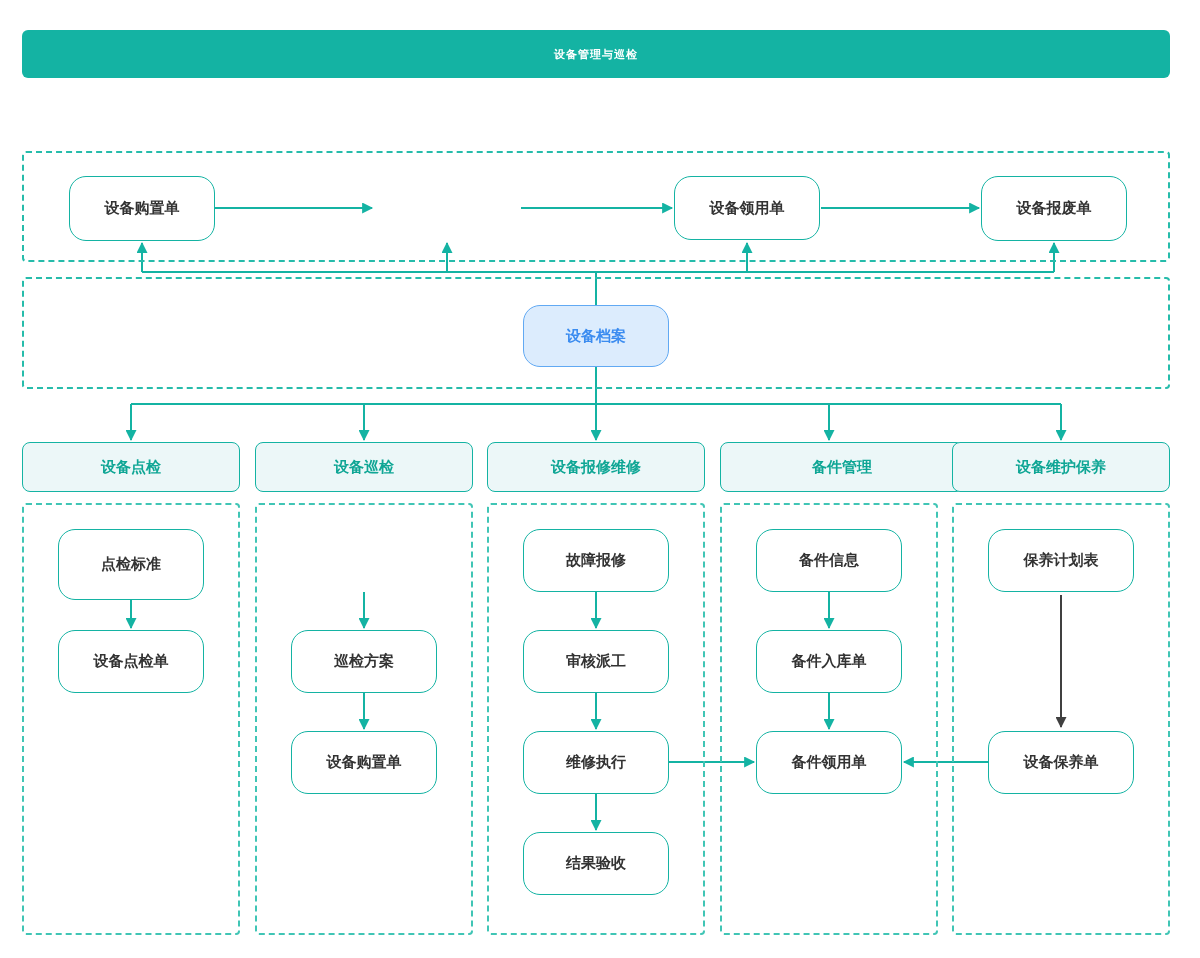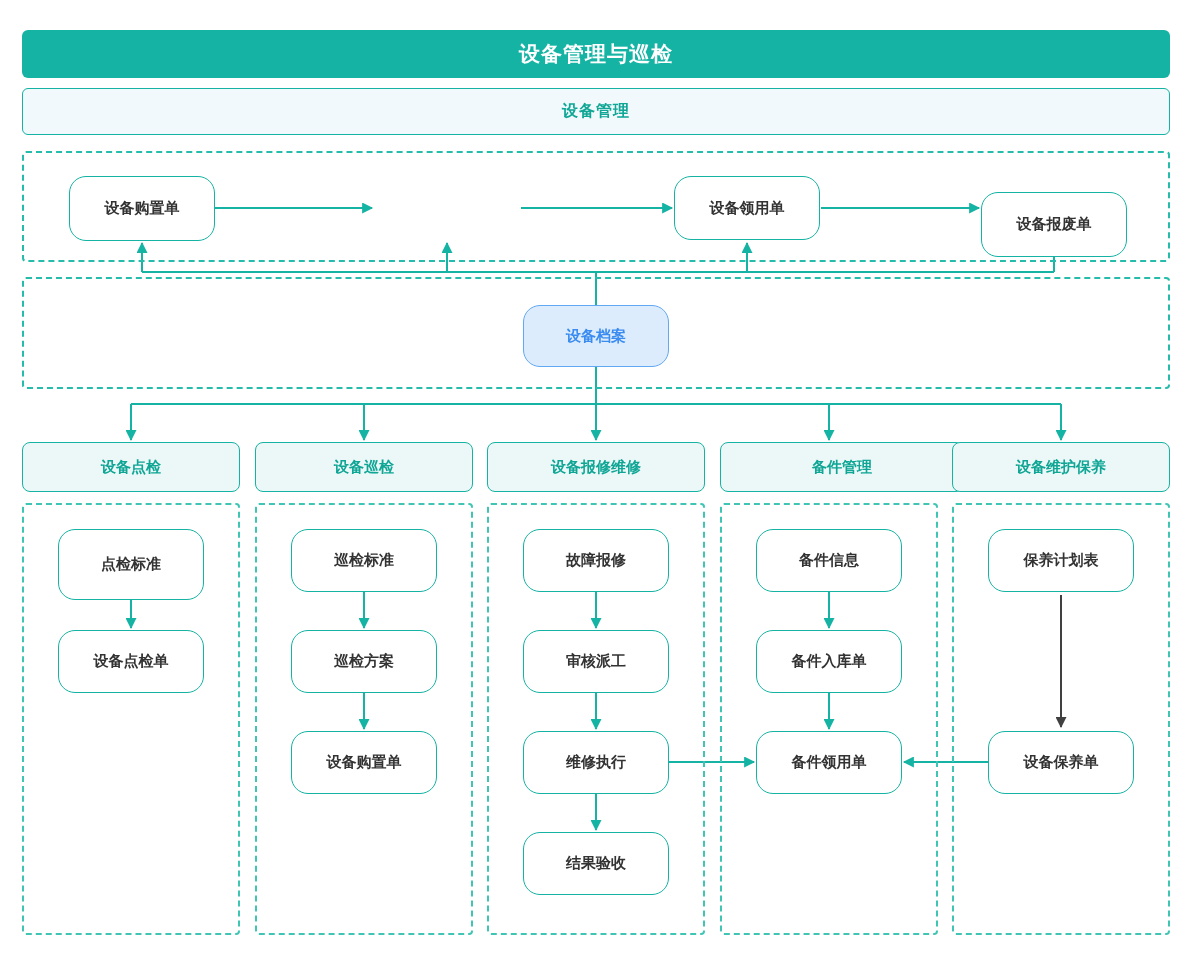--- a/index.html
+++ b/index.html
@@ -1,21 +1,21 @@
 <!DOCTYPE html>
 <html><head>
 <meta charset="utf-8">
 <style>
   html,body{margin:0;padding:0;background:#ffffff;}
   .stage{position:relative;width:1200px;height:958px;background:#ffffff;
          font-family:"Liberation Sans",sans-serif;overflow:hidden;}
   .abs{position:absolute;box-sizing:border-box;}
   .center{display:flex;align-items:center;justify-content:center;text-align:center;}
   .banner-main{background:#14b3a3;color:#ffffff;border-radius:6px;
-               font-weight:bold;font-size:21px;letter-spacing:1px;}
+               font-weight:bold;font-size:11px;letter-spacing:1px;}
   .banner-sub{background:#f2f9fc;border:1.5px solid #14b3a3;border-radius:6px;
               color:#0fa695;font-weight:bold;font-size:16px;letter-spacing:1px;}
   .group{border:2px dashed #26bcab;border-radius:4px;}
   .colgroup{border:2px dashed #40c5b5;border-radius:4px;}
   .node{background:#ffffff;border:1.5px solid #14b3a3;border-radius:17px;
         color:#333333;font-weight:bold;font-size:15px;}
   .hnode{background:#ecf7f8;border:1.5px solid #14b3a3;border-radius:8px;
          color:#0fa695;font-weight:bold;font-size:15px;}
   .archive{background:#dcecfd;border:1.5px solid #61a9f3;color:#3b8cf0;}
   svg.wires{position:absolute;left:0;top:0;}
@@ -66,47 +66,45 @@
 
       <line x1="669" y1="762" x2="754" y2="762" marker-end="url(#aT)"></line>
       <line x1="988" y1="762" x2="904" y2="762" marker-end="url(#aT)"></line>
     </g>
     <g stroke="#404040" stroke-width="2" fill="none">
       <line x1="1061" y1="595" x2="1061" y2="727" marker-end="url(#aK)"></line>
     </g>
   </svg>
 
   <div class="banner-main center abs" style="left:22px;top:30px;width:1148px;height:48px">设备管理与巡检</div>
-  <div class="banner-sub center abs" style="left:22px;top:88px;width:1148px;height:47px">设备管理</div>
 
   <div class="group abs" style="left:22px;top:151px;width:1148px;height:111px"></div>
   <div class="group abs" style="left:22px;top:277px;width:1148px;height:112px"></div>
 
   <div class="node center abs" style="left:69px;top:176px;width:146px;height:65px">设备购置单</div>
   <div class="node center abs" style="left:674px;top:176px;width:146px;height:64px">设备领用单</div>
-  <div class="node center abs" style="left:981px;top:192px;width:146px;height:65px">设备报废单</div>
+  <div class="node center abs" style="left:981px;top:176px;width:146px;height:65px">设备报废单</div>
 
   <div class="node archive center abs" style="left:523px;top:305px;width:146px;height:62px">设备档案</div>
 
   <div class="hnode center abs" style="left:22px;top:442px;width:218px;height:50px">设备点检</div>
   <div class="hnode center abs" style="left:255px;top:442px;width:218px;height:50px">设备巡检</div>
   <div class="hnode center abs" style="left:487px;top:442px;width:218px;height:50px">设备报修维修</div>
   <div class="hnode center abs" style="left:720px;top:442px;width:244px;height:50px">备件管理</div>
   <div class="hnode center abs" style="left:952px;top:442px;width:218px;height:50px">设备维护保养</div>
 
   <div class="colgroup abs" style="left:22px;top:503px;width:218px;height:432px"></div>
   <div class="colgroup abs" style="left:255px;top:503px;width:218px;height:432px"></div>
   <div class="colgroup abs" style="left:487px;top:503px;width:218px;height:432px"></div>
   <div class="colgroup abs" style="left:720px;top:503px;width:218px;height:432px"></div>
   <div class="colgroup abs" style="left:952px;top:503px;width:218px;height:432px"></div>
 
   <div class="node center abs" style="left:58px;top:529px;width:146px;height:71px">点检标准</div>
   <div class="node center abs" style="left:58px;top:630px;width:146px;height:63px">设备点检单</div>
 
-  <div class="node center abs" style="left:291px;top:529px;width:146px;height:63px">巡检标准</div>
   <div class="node center abs" style="left:291px;top:630px;width:146px;height:63px">巡检方案</div>
   <div class="node center abs" style="left:291px;top:731px;width:146px;height:63px">设备购置单</div>
 
   <div class="node center abs" style="left:523px;top:529px;width:146px;height:63px">故障报修</div>
   <div class="node center abs" style="left:523px;top:630px;width:146px;height:63px">审核派工</div>
   <div class="node center abs" style="left:523px;top:731px;width:146px;height:63px">维修执行</div>
   <div class="node center abs" style="left:523px;top:832px;width:146px;height:63px">结果验收</div>
 
   <div class="node center abs" style="left:756px;top:529px;width:146px;height:63px">备件信息</div>
   <div class="node center abs" style="left:756px;top:630px;width:146px;height:63px">备件入库单</div>

